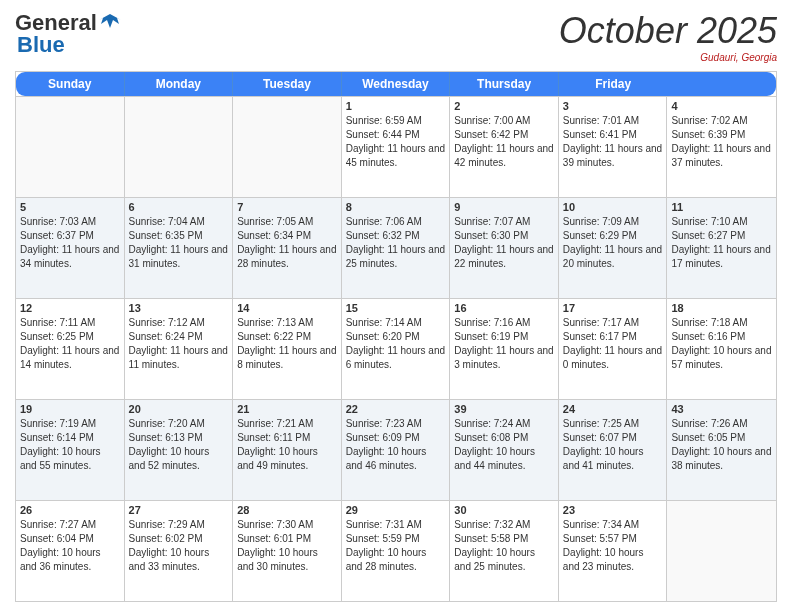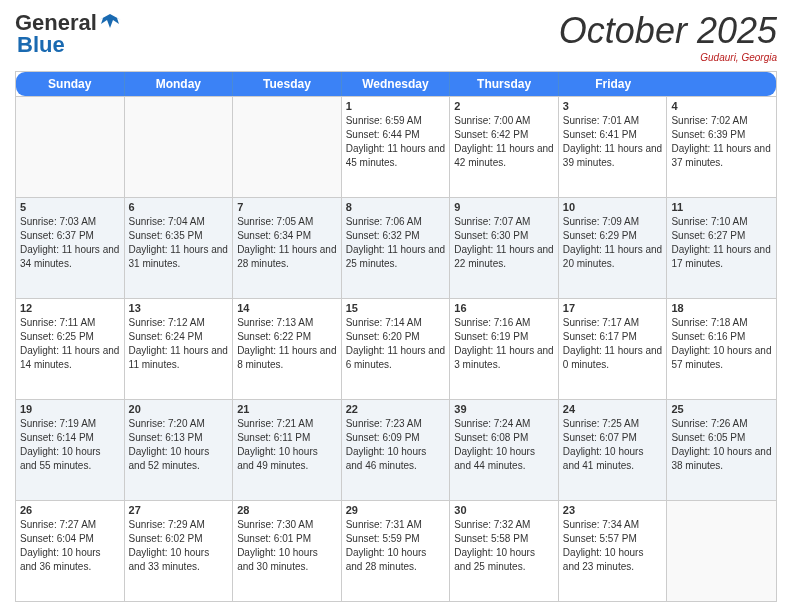--- a/index.html
+++ b/index.html
@@ -235,21 +235,21 @@
           </div>
           <div class="cal-cell">
             <div class="day-number">39</div>
             <div class="day-info">Sunrise: 7:24 AM<br>Sunset: 6:08 PM<br>Daylight: 10 hours and 44 minutes.</div>
           </div>
           <div class="cal-cell">
             <div class="day-number">24</div>
             <div class="day-info">Sunrise: 7:25 AM<br>Sunset: 6:07 PM<br>Daylight: 10 hours and 41 minutes.</div>
           </div>
           <div class="cal-cell">
-            <div class="day-number">25</div>
+            <div class="day-number">43</div>
             <div class="day-info">Sunrise: 7:26 AM<br>Sunset: 6:05 PM<br>Daylight: 10 hours and 38 minutes.</div>
           </div>
         </div>
         <div class="cal-row">
           <div class="cal-cell">
             <div class="day-number">26</div>
             <div class="day-info">Sunrise: 7:27 AM<br>Sunset: 6:04 PM<br>Daylight: 10 hours and 36 minutes.</div>
           </div>
           <div class="cal-cell">
             <div class="day-number">27</div>

